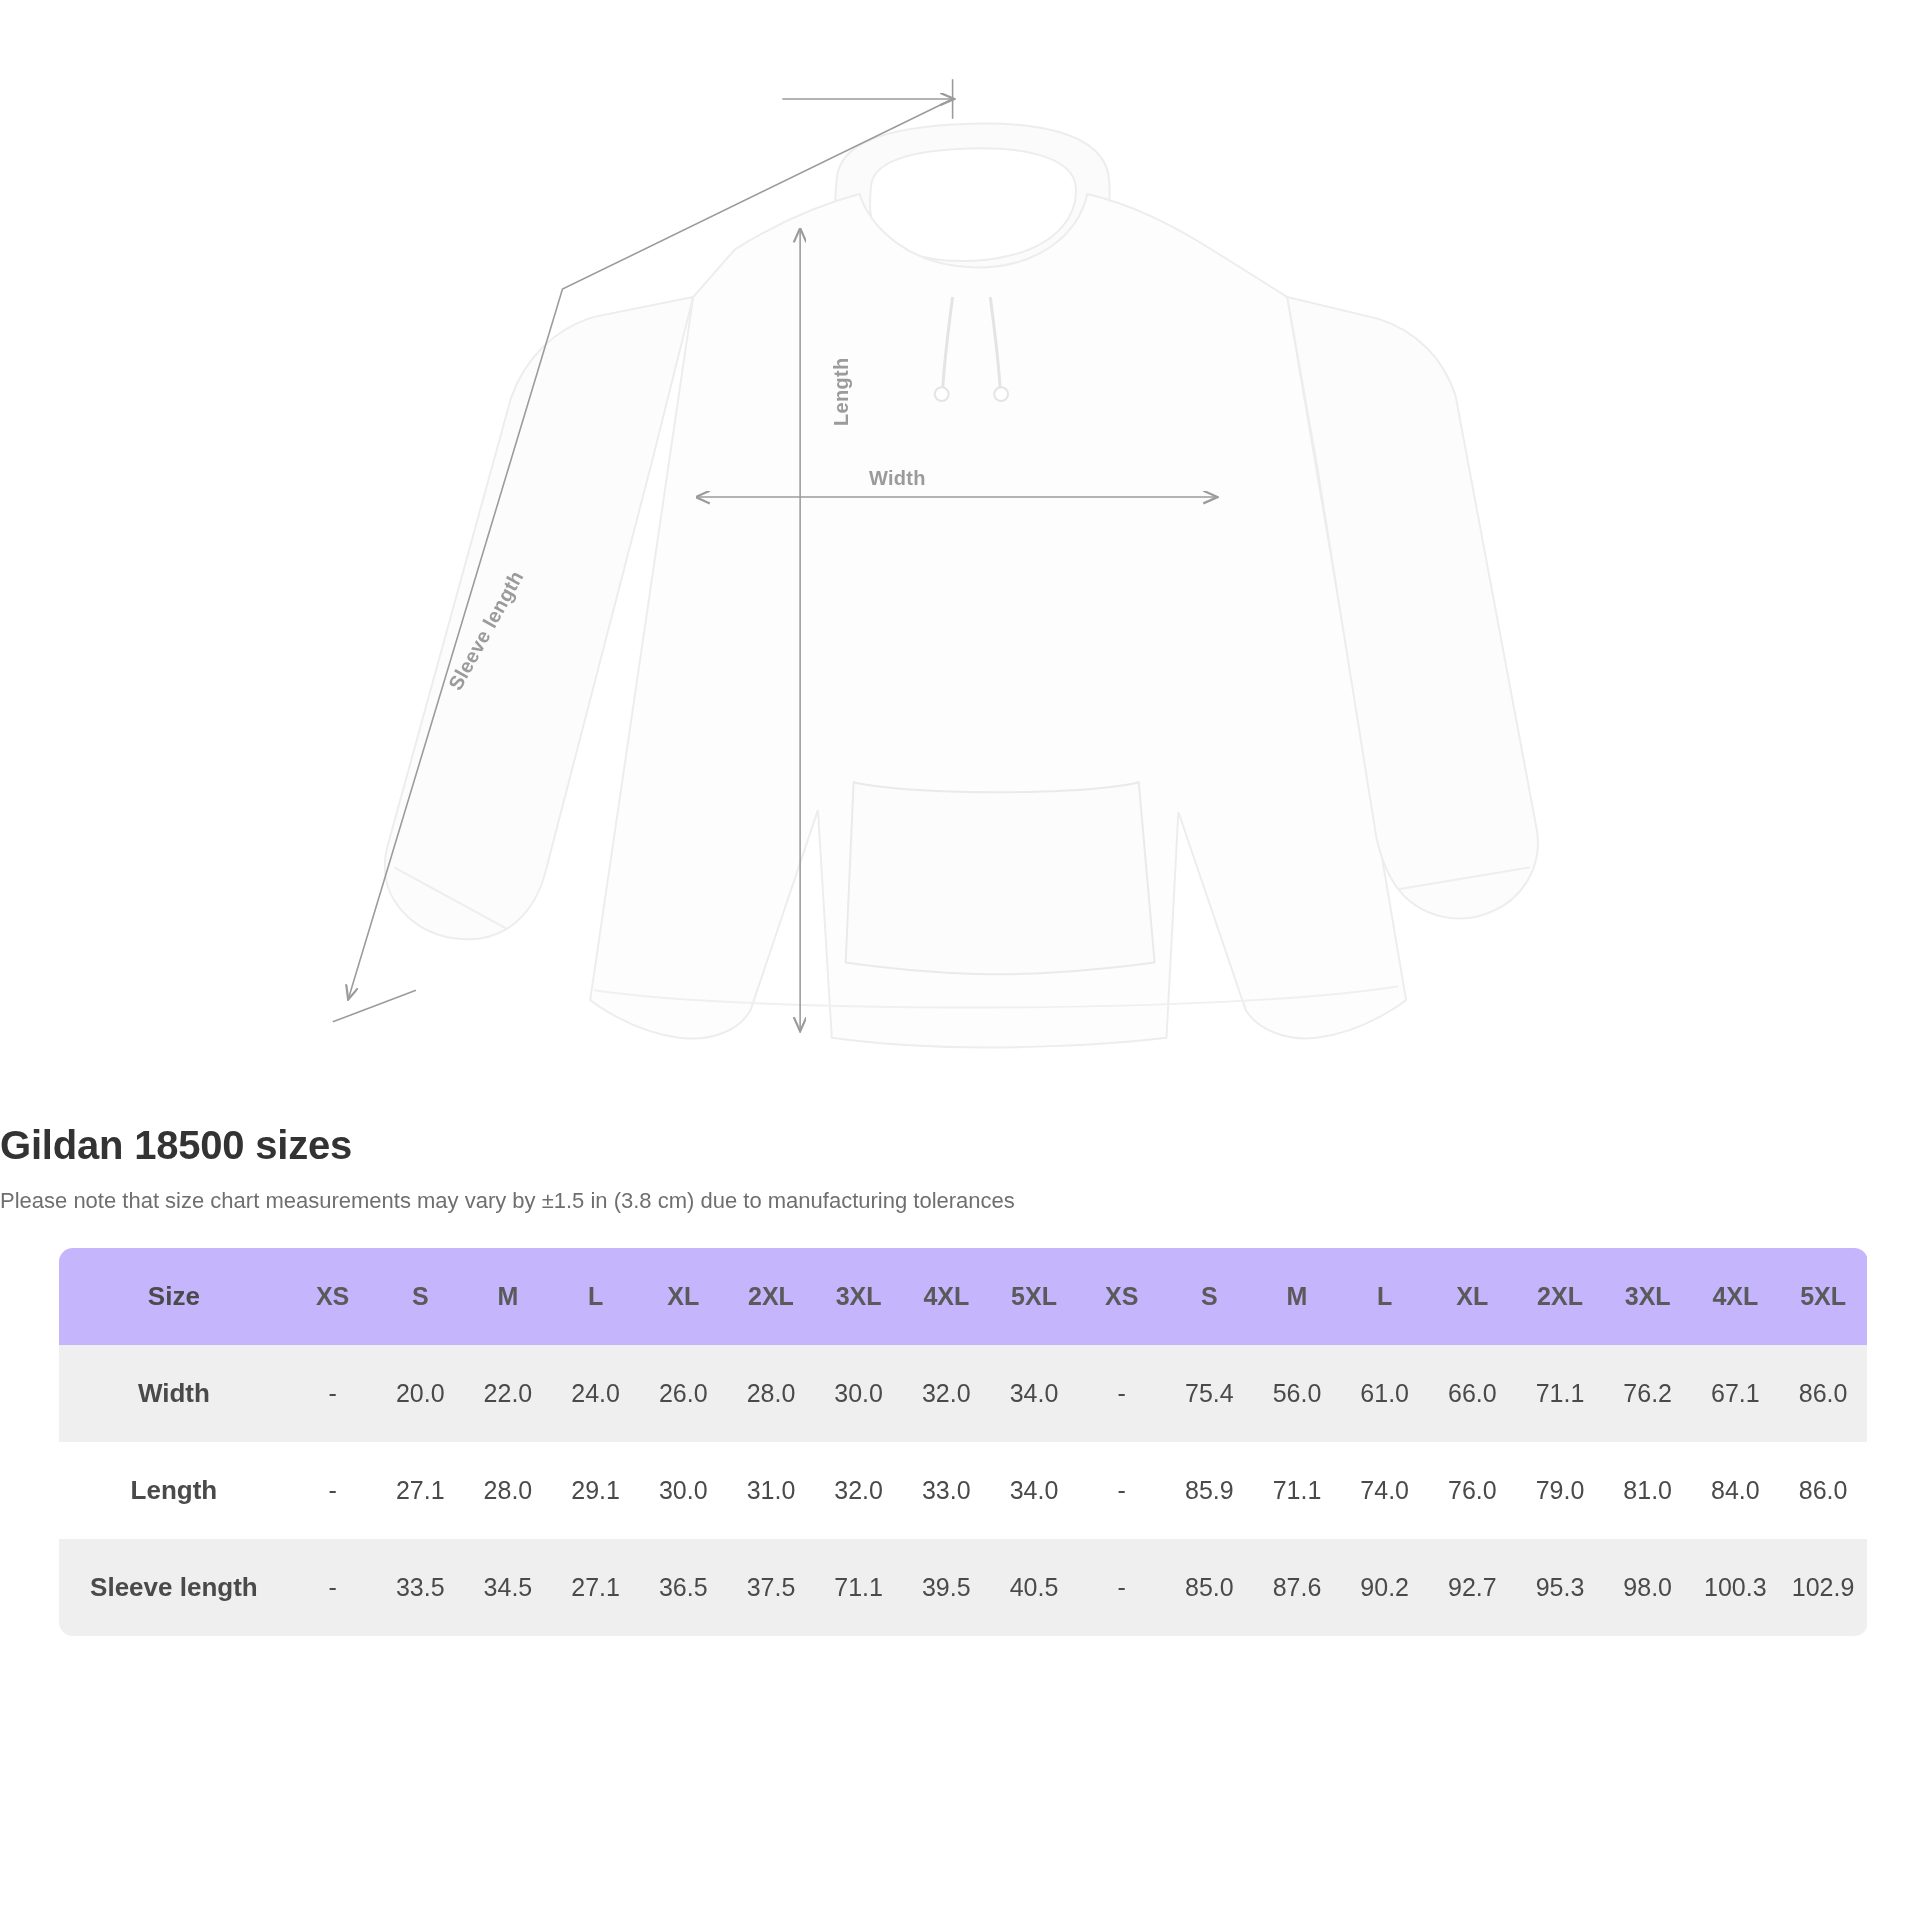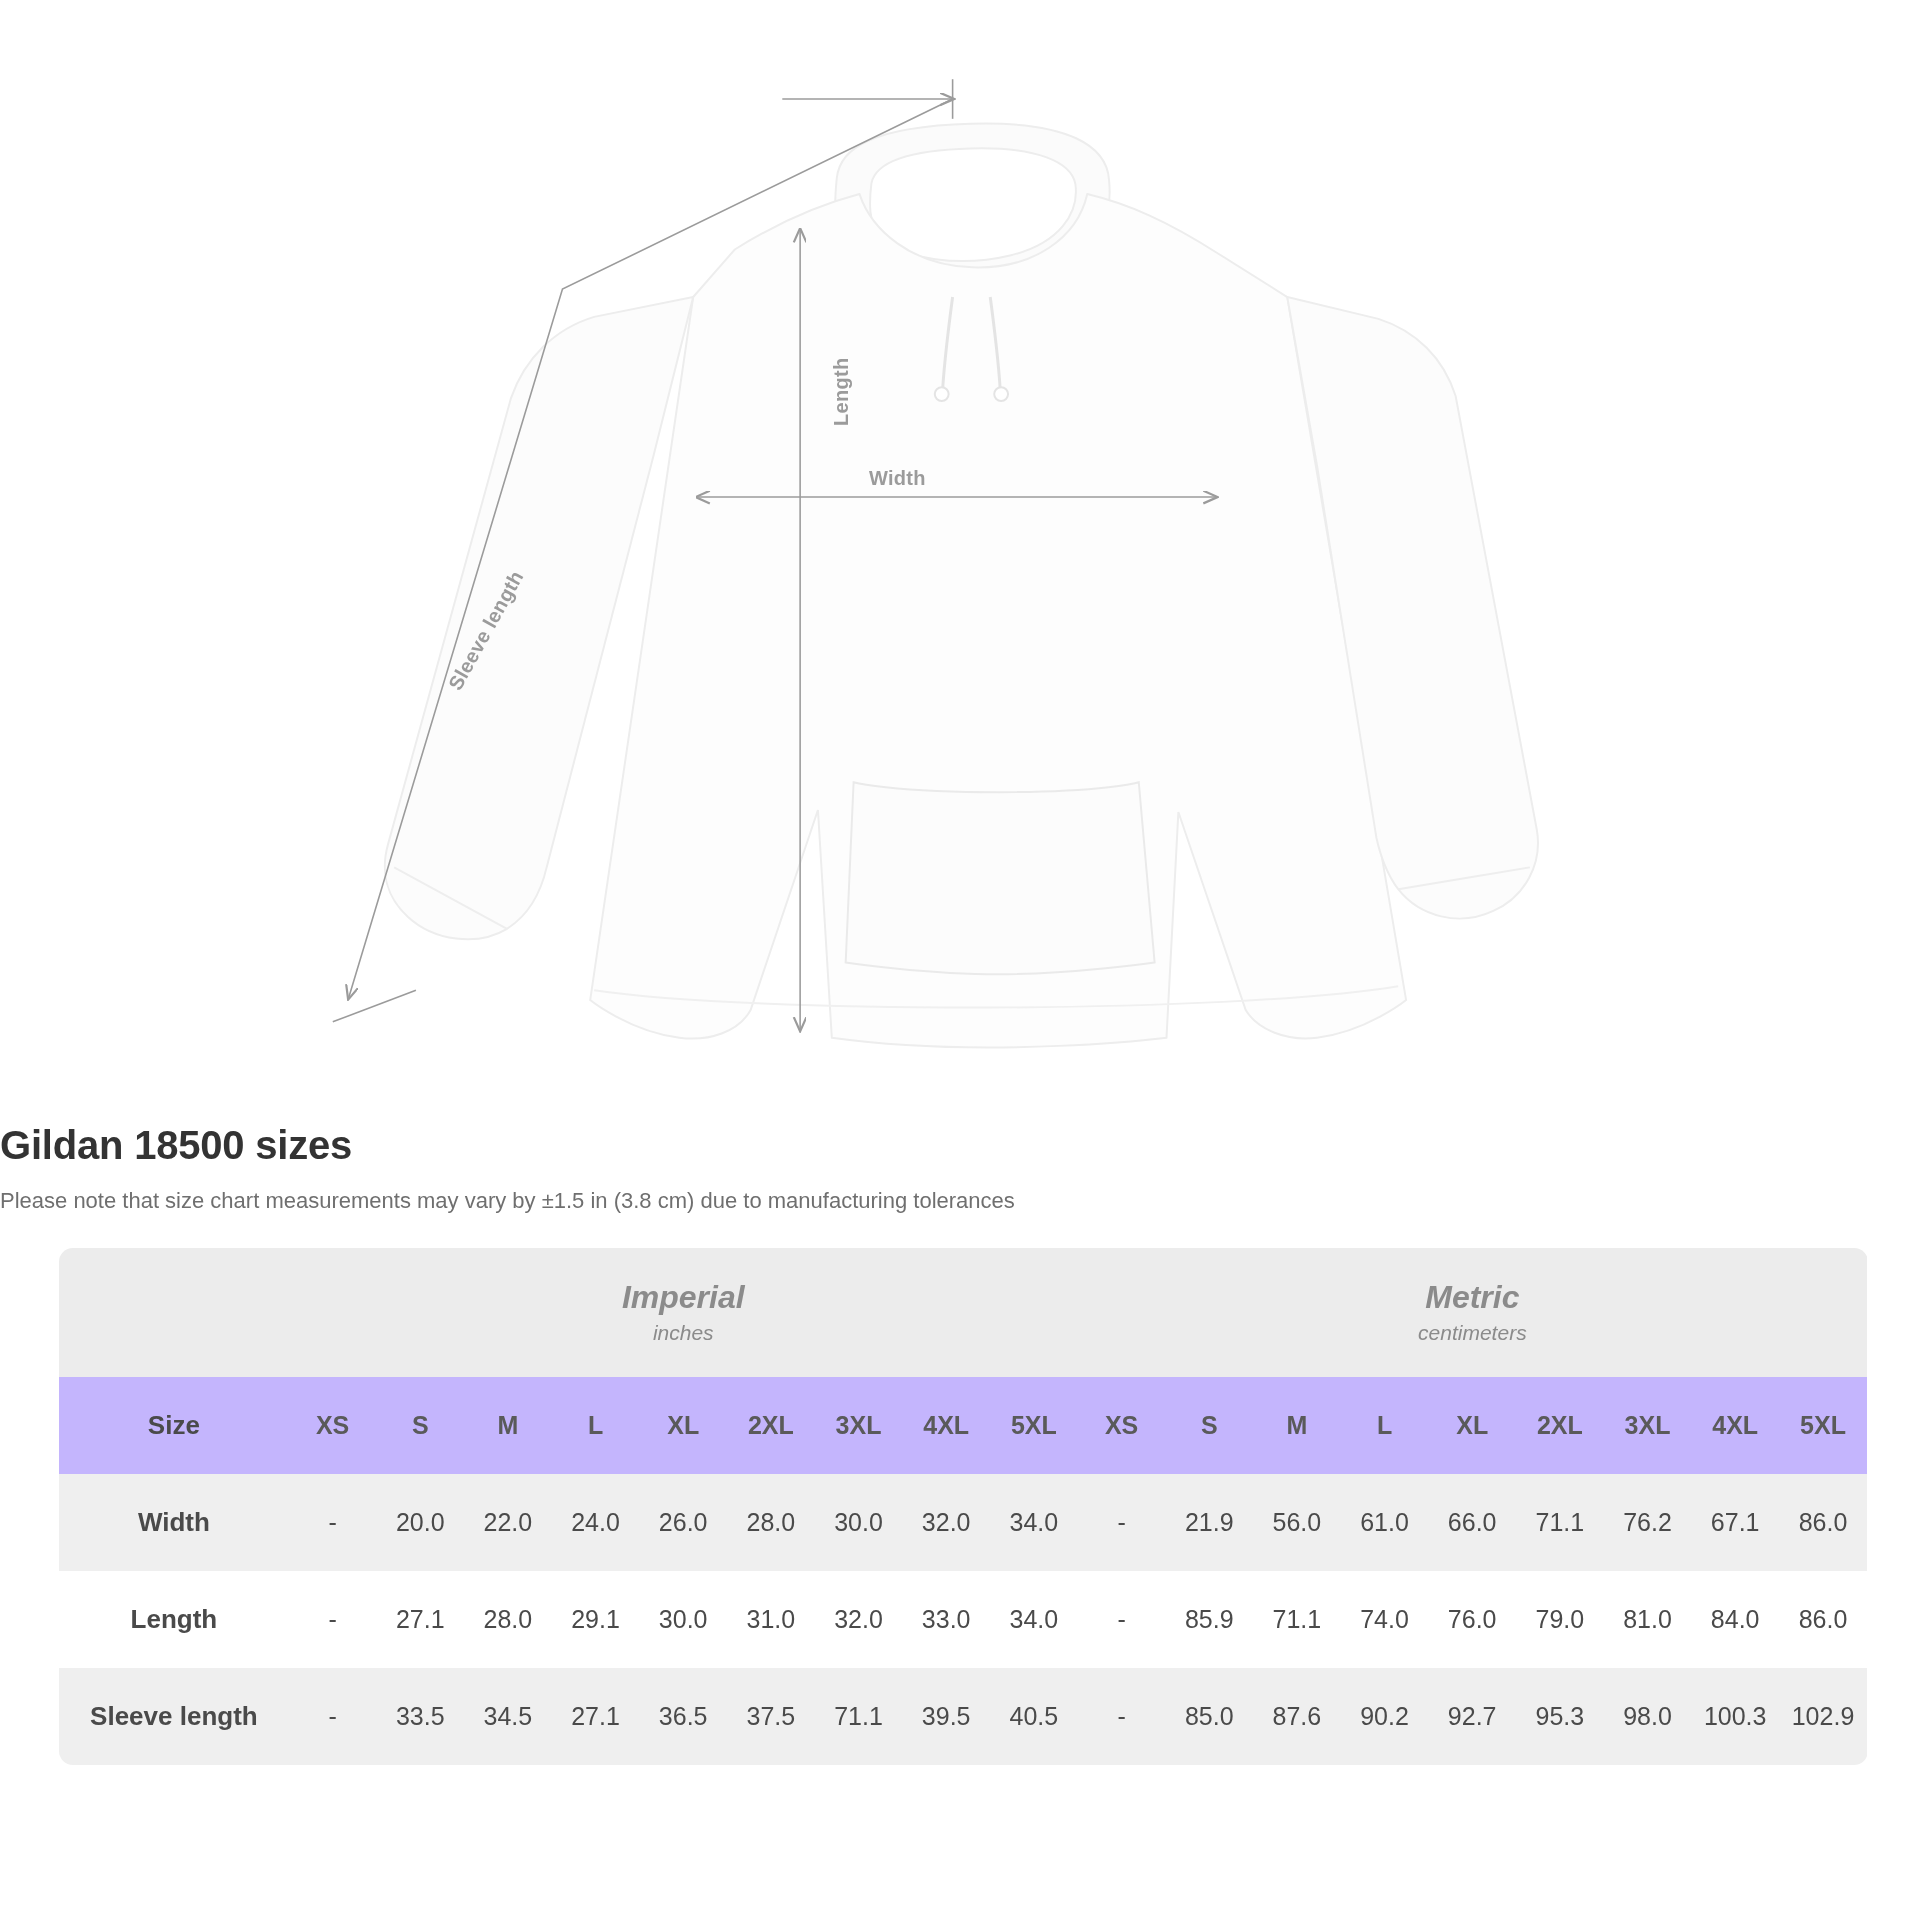--- a/index.html
+++ b/index.html
@@ -224,31 +224,20 @@
           <col class="c-cell">
           <col class="c-cell">
           <col class="c-cell">
           <col class="c-cell">
         <col class="c-cell">
           <col class="c-cell">
           <col class="c-cell">
           <col class="c-cell">
       </colgroup>
       <tbody>
-        <tr class="unit-header">
-          <td></td>
-          <td colspan="9">
-            <div class="unit-head-main">Imperial</div>
-            <div class="unit-head-sub">inches</div>
-          </td>
-          <td colspan="9">
-            <div class="unit-head-main">Metric</div>
-            <div class="unit-head-sub">centimeters</div>
-          </td>
-        </tr>
 
         <tr class="row-size">
           <td class="rowlabel">Size</td>
           <td>XS</td>
           <td>S</td>
           <td>M</td>
           <td>L</td>
           <td>XL</td>
           <td>2XL</td>
           <td>3XL</td>
@@ -270,21 +259,21 @@
           <td>-</td>
           <td>20.0</td>
           <td>22.0</td>
           <td>24.0</td>
           <td>26.0</td>
           <td>28.0</td>
           <td>30.0</td>
           <td>32.0</td>
           <td>34.0</td>
           <td>-</td>
-          <td>21.9</td>
+          <td>75.4</td>
           <td>56.0</td>
           <td>61.0</td>
           <td>66.0</td>
           <td>71.1</td>
           <td>76.2</td>
           <td>67.1</td>
           <td>86.0</td>
         </tr>
 
         <tr class="row-data plain">

